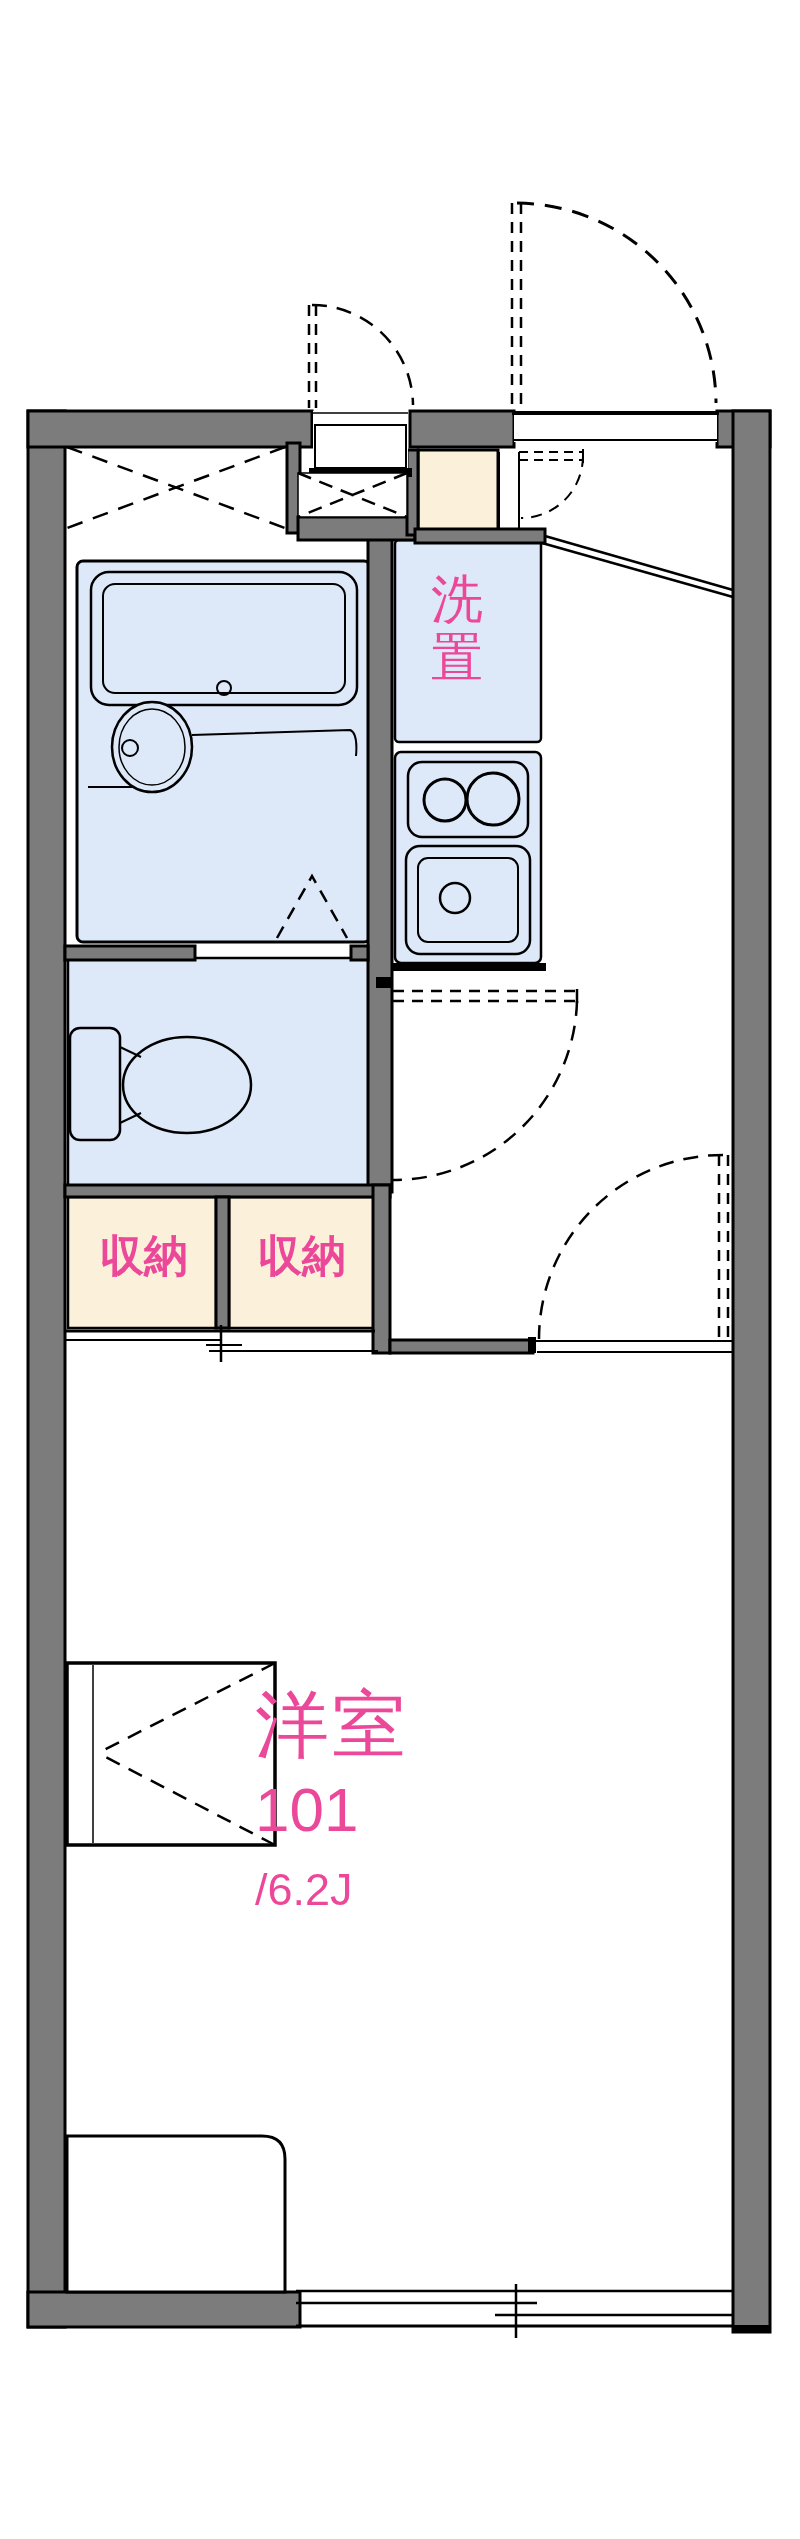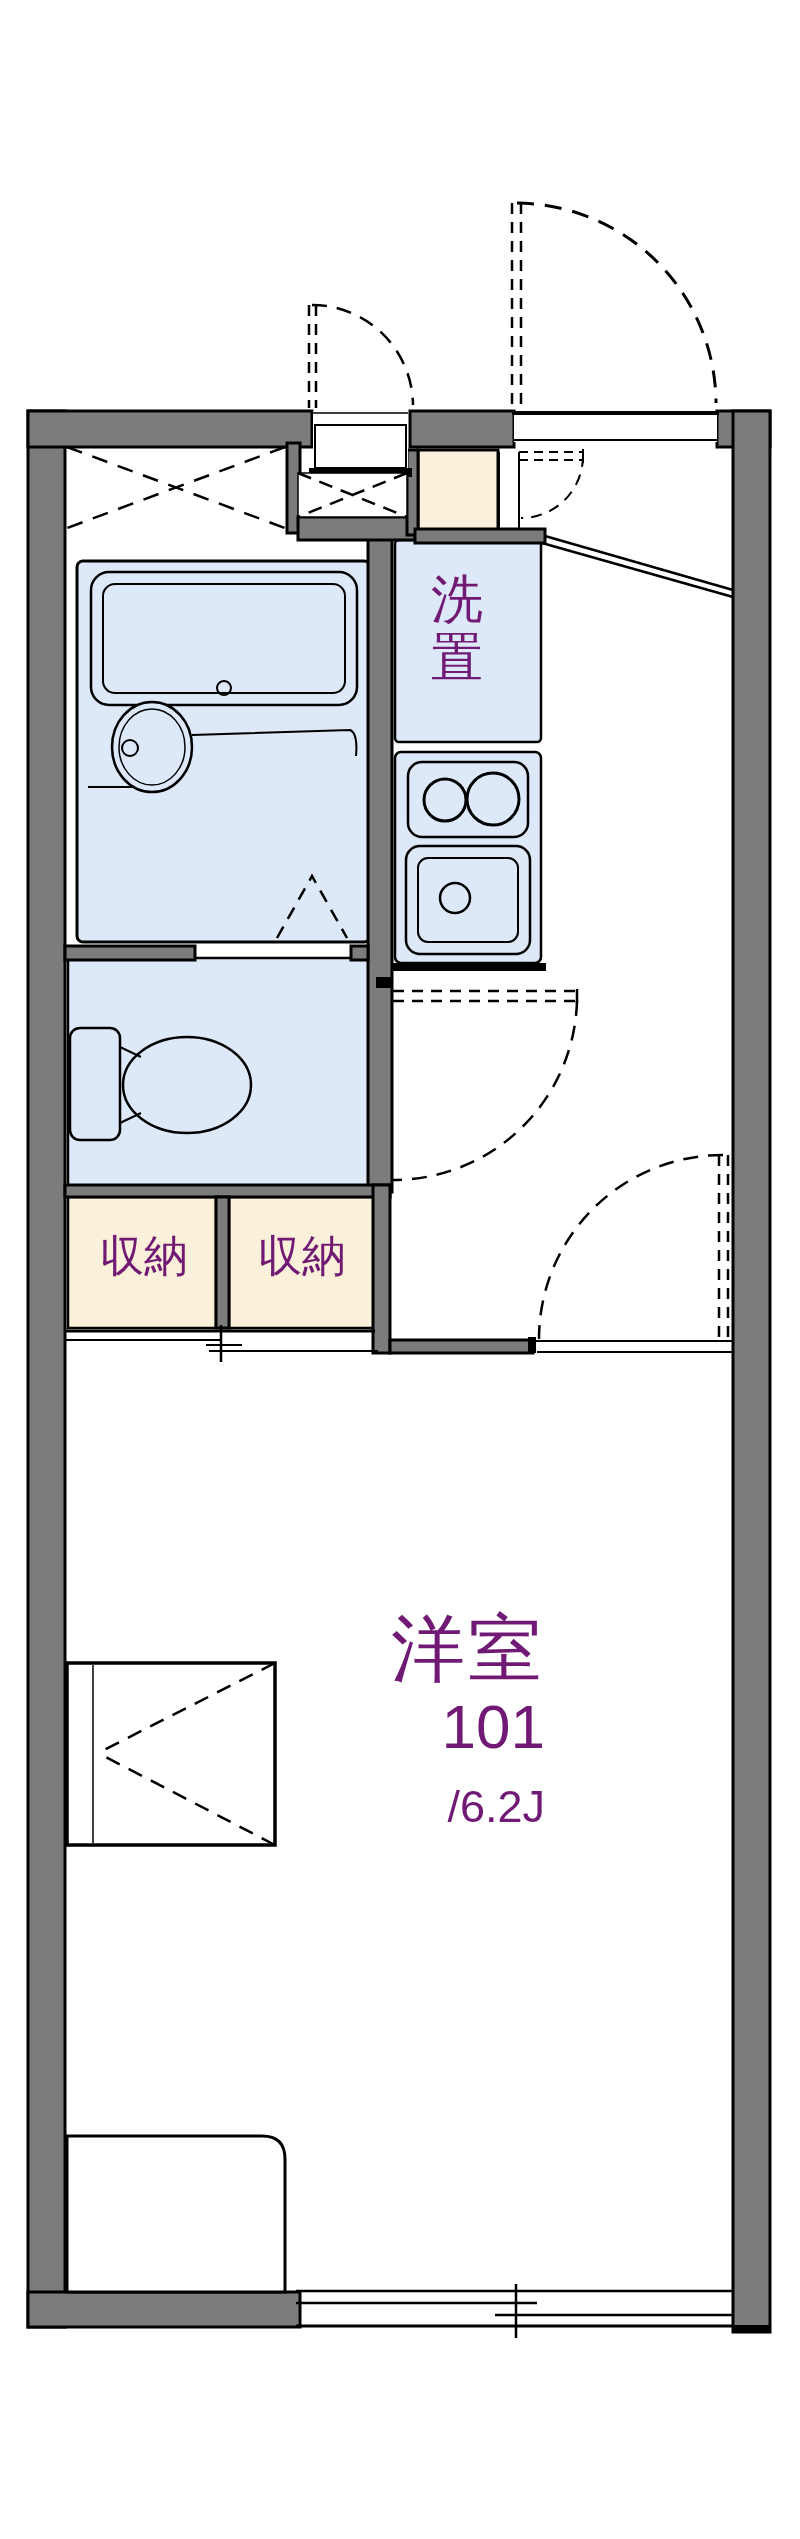--- a/index.html
+++ b/index.html
@@ -20,38 +20,38 @@
   #plan svg{position:absolute;left:0;top:0;}
   
   .w  {fill:var(--wall);stroke:var(--line);stroke-width:3;}
   .fb {fill:var(--water_blue);stroke:var(--line);}
   .fc {fill:var(--storage_cream);stroke:var(--line);}
   .ln {stroke:var(--line);fill:none;}
   .k  {fill:var(--line);stroke:none;}
   .wh {fill:#ffffff;stroke:none;}
   .whb{fill:#ffffff;stroke:var(--line);}
   
-  .lbl{position:absolute;color:#701a75;z-index:5;}
+  .lbl{position:absolute;color:#ec4899;z-index:5;}
   #washer-label{
     left:428px;top:570px;width:58px;
     font-size:52px;line-height:1.12;
     word-break:break-all;text-align:center;
   }
   .closet-label{
     top:1232px;width:112px;text-align:center;
-    font-size:44px;line-height:1.1;
+    font-size:44px;line-height:1.1;font-weight:bold;
   }
   #closet-label-left{left:88px;}
   #closet-label-right{left:246px;}
   #room-block{
-    left:255px;top:1612px;width:290px;
-    text-align:right;line-height:1.0;
+    left:255px;top:1688px;width:290px;
+    text-align:left;line-height:1.0;
   }
   #room-type{font-size:74px;letter-spacing:3px;display:block;}
-  #room-number{font-size:62px;display:block;margin-top:10px;}
+  #room-number{font-size:62px;display:block;margin-top:17px;}
   #room-area{font-size:45px;display:block;margin-top:18px;}
   #room-tatami{font-size:45px;display:block;margin-top:26px;}
 </style>
 </head>
 <body>
 
 <div id="plan">
 
   <svg width="800" height="2539" viewBox="0 0 800 2539">
 

